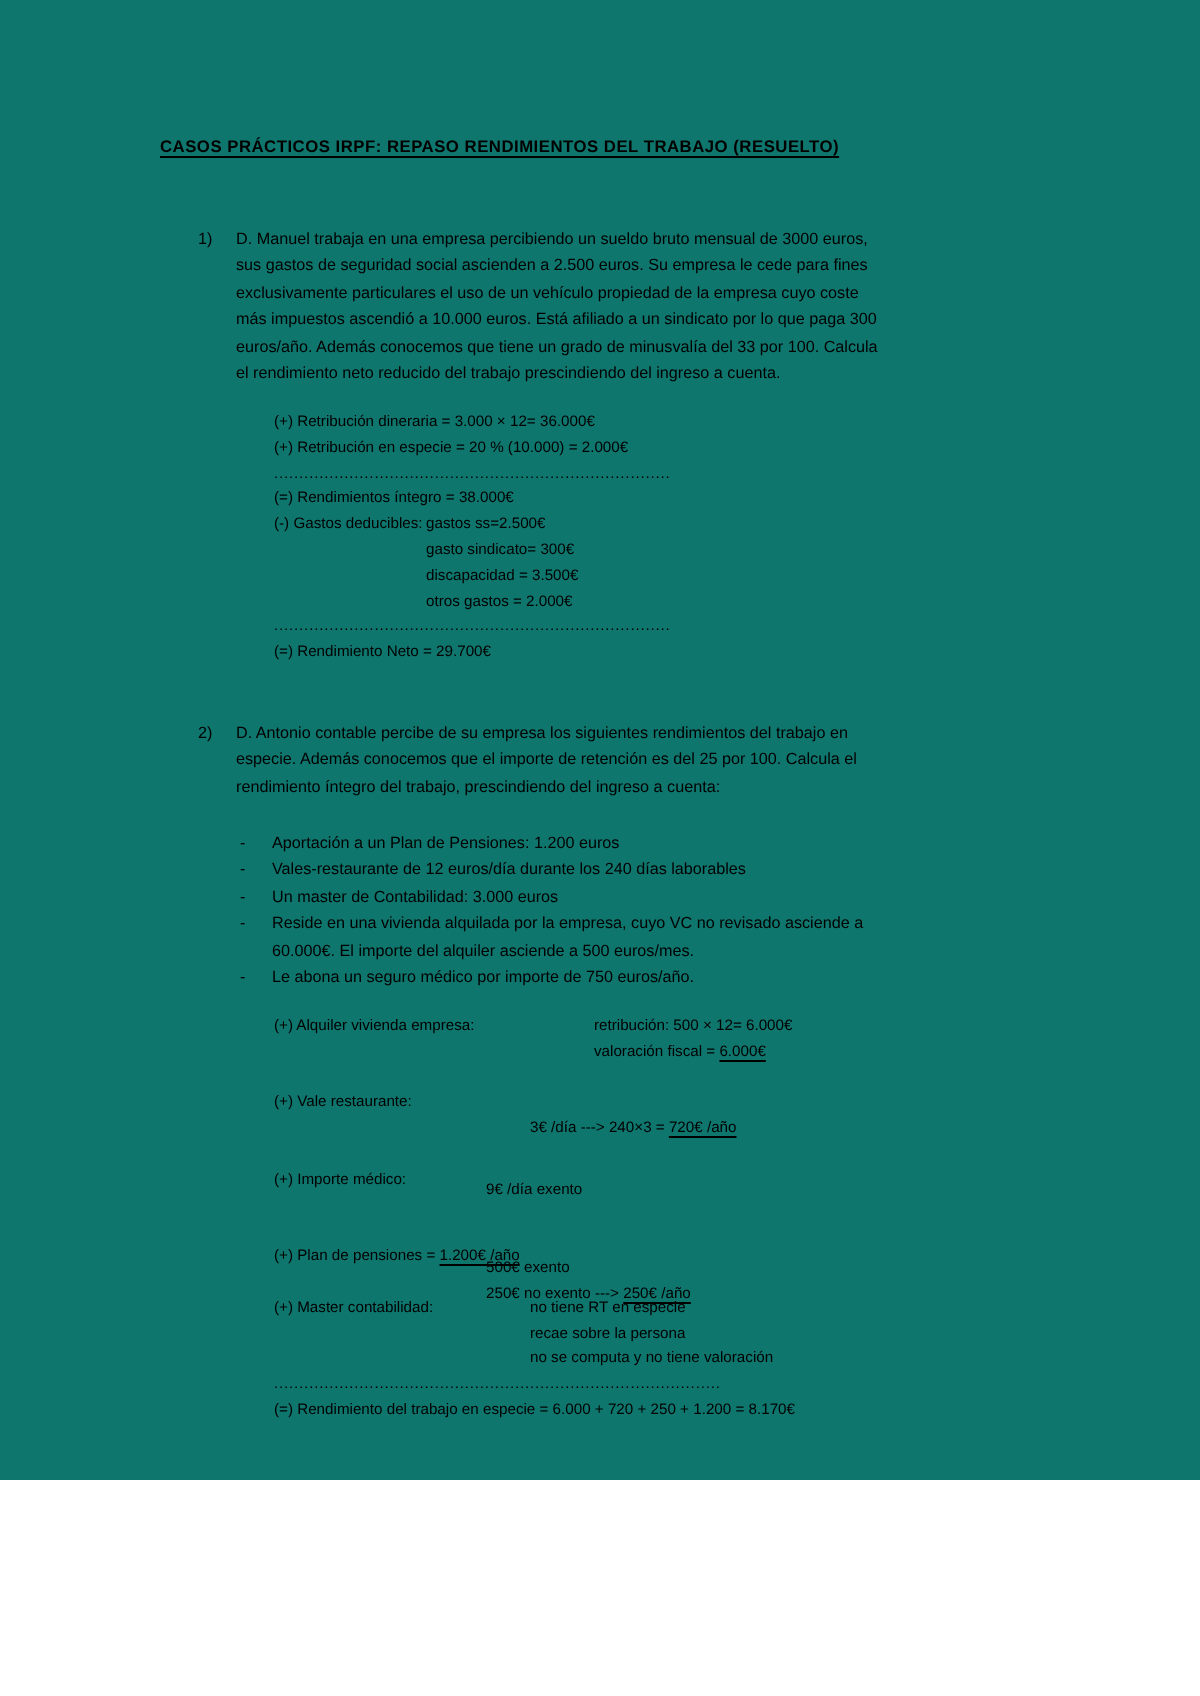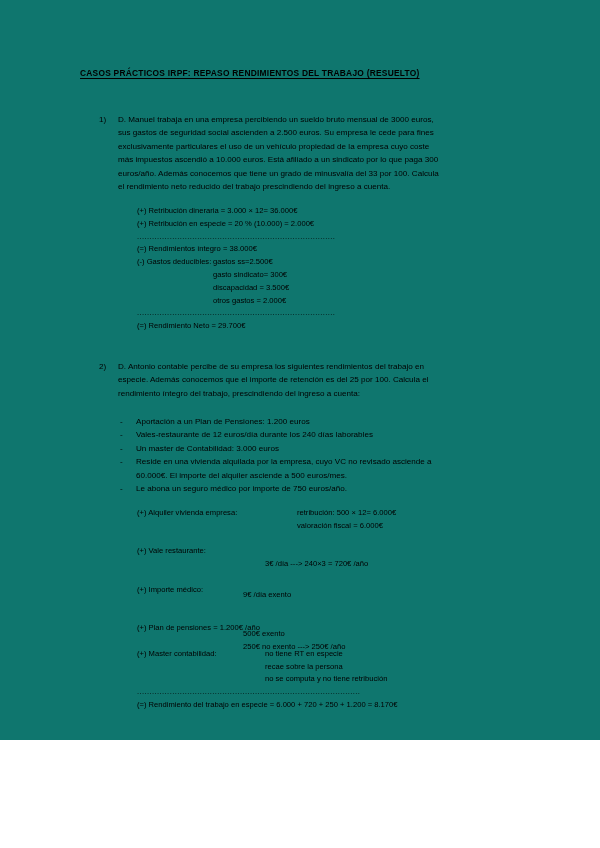--- a/index.html
+++ b/index.html
@@ -114,21 +114,21 @@
   .sep {
     height: 12.8px;
     line-height: 12.8px;
     overflow: hidden;
     letter-spacing: 0.4px;
     font-size: 7.6px;
   }
   .sep-short { width: 222px; }
   .sep-long  { width: 287px; }
 
-  .u { text-underline-offset: 1.5px; }
+  .u { text-decoration: underline; text-underline-offset: 1.5px; }
 </style>
 </head>
 <body>
 
 <div class="page">
 
   <div class="doc-title">CASOS PRÁCTICOS IRPF: REPASO RENDIMIENTOS DEL TRABAJO (RESUELTO)</div>
 
   <div class="exercise ex-1">
     <div class="ex-number">1)</div>
@@ -253,21 +253,21 @@
       <div class="gap"></div>
 
       <div class="row">
         <span class="col-a">(+) Master contabilidad:</span>
         <span class="col-d">no tiene RT en especie</span>
       </div>
       <div class="row">
           <span class="col-d">recae sobre la persona</span>
         </div>
       <div class="row">
-          <span class="col-d">no se computa y no tiene retribución</span>
+          <span class="col-d">no se computa y no tiene valoración</span>
         </div>
 
       <div class="sep sep-long">.........................................................................................</div>
       <div class="row">
           <span class="col-a">(=) Rendimiento del trabajo en especie = 6.000 + 720 + 250 + 1.200 = 8.170€</span>
         </div>
     </div>
   </div>
 
 </div>

